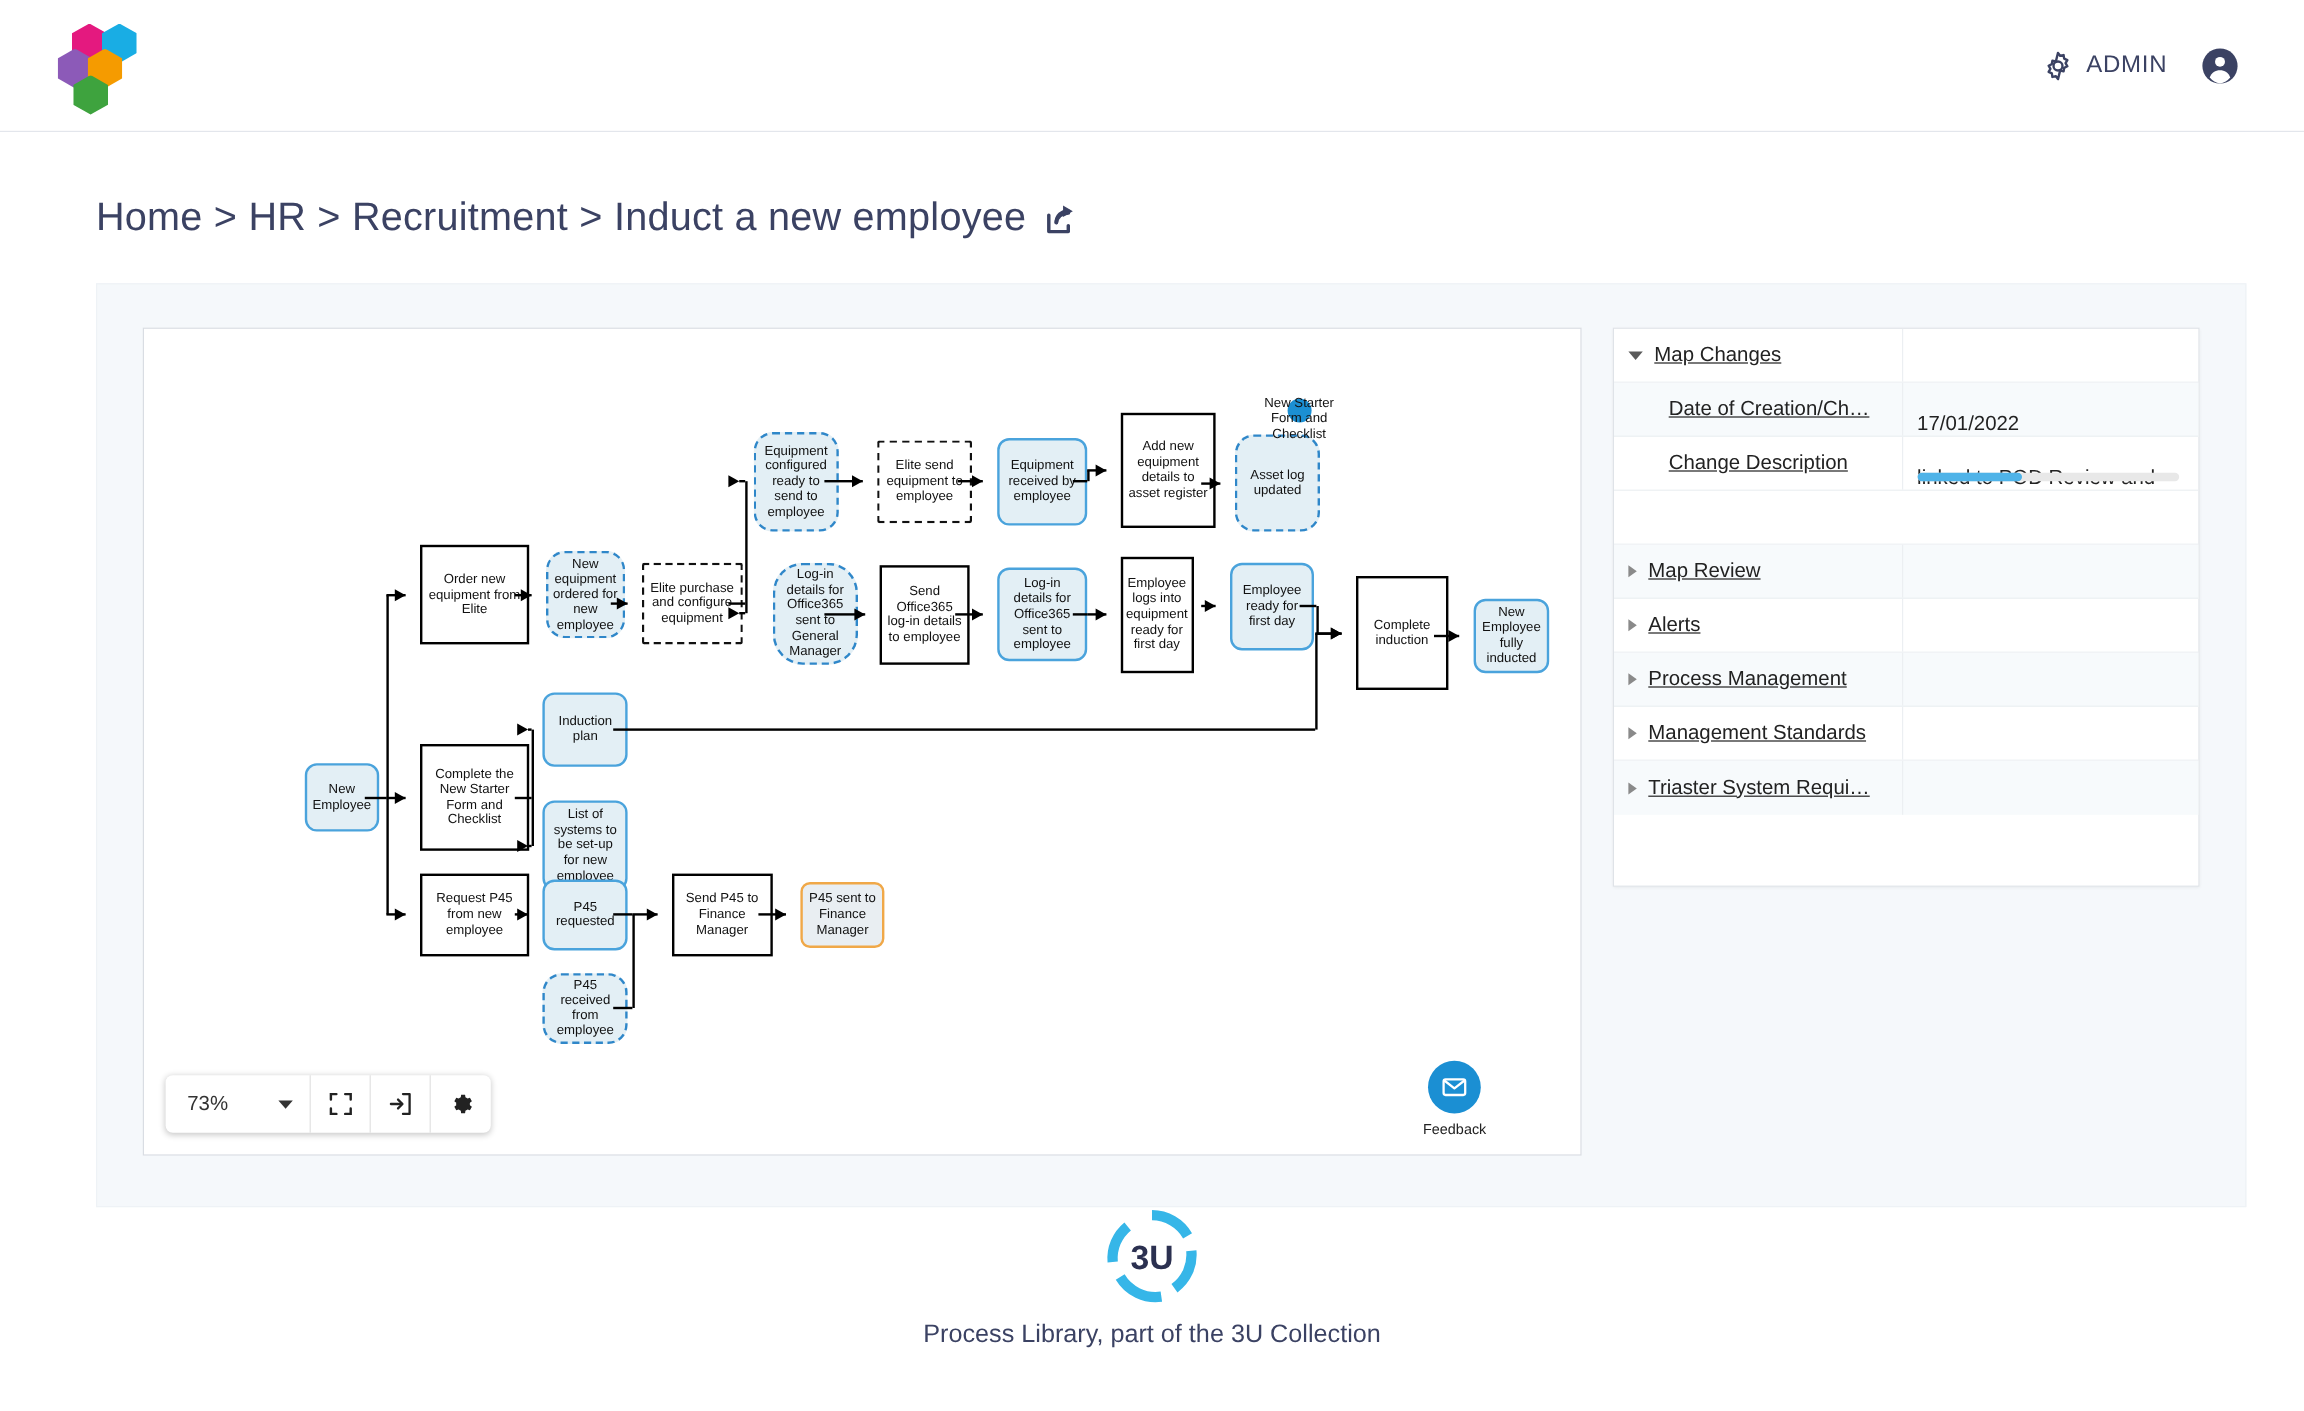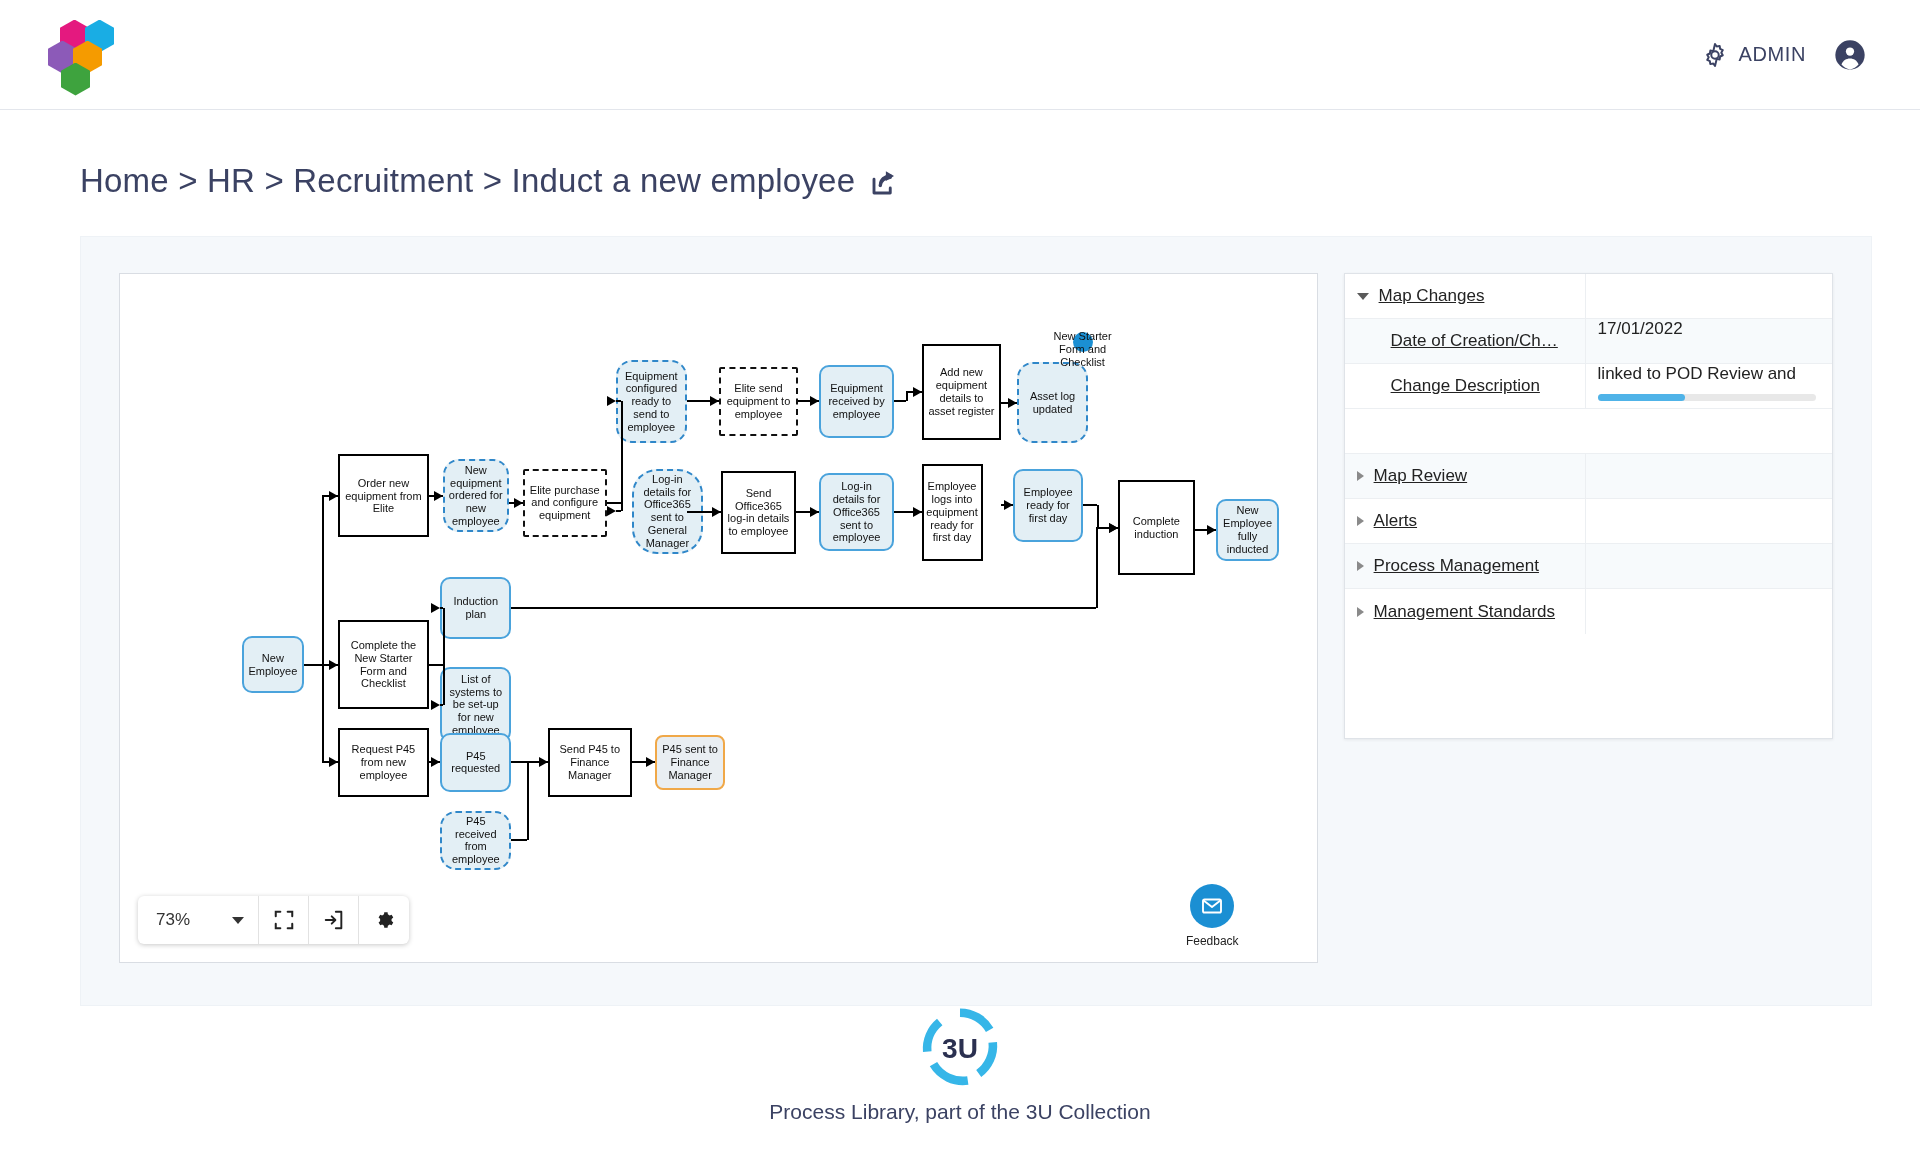--- a/index.html
+++ b/index.html
@@ -70,20 +70,21 @@
     overflow: hidden;
   }
 
   
   .node {
     position: absolute;
     display: flex; align-items: center; justify-content: center;
     text-align: center;
     font-size: 11px; line-height: 1.16; color: #111;
     padding: 2px 3px;
+    margin-left: 12px;
   }
   .n-process { background: #ffffff; border: 2px solid #000; border-radius: 0; }
   .n-state   { background: #e3eff5; border: 2px solid #4aa3dc; border-radius: 10px; }
   .n-state-dash { background: #e3eff5; border: 2px dashed #2f87c9; border-radius: 16px; }
   .n-proc-dash { background: #ffffff; border: 2px dashed #111; border-radius: 2px; }
   .n-state-orange { background: #e9eef2; border: 2px solid #f0a848; border-radius: 8px; }
 
   .edge { position: absolute; background: #000; }
   .edge.h { height: 2px; }
   .edge.v { width: 2px; }
@@ -150,21 +151,21 @@
   .st-row:last-child { border-bottom: none; }
   .st-row.alt { background: #f7fafc; }
   .st-left {
     width: 241px; border-right: 1px solid #eceff2;
     display: flex; align-items: center; gap: 10px;
     padding-left: 12px;
     font-size: 17px; color: #222; text-decoration: underline;
   }
   .st-left.indent { padding-left: 46px; }
   .st-right {
-    flex: 1; display: flex; flex-direction: column; justify-content: flex-start;
+    flex: 1; display: flex; flex-direction: column; justify-content: flex-end;
     padding-left: 12px; font-size: 17px; color: #222; position: relative;
     overflow: hidden;
   }
   .tri-down { width: 0; height: 0;
     border-left: 6px solid transparent; border-right: 6px solid transparent;
     border-top: 7px solid #5a5a5a; }
   .tri-right { width: 0; height: 0;
     border-top: 5px solid transparent; border-bottom: 5px solid transparent;
     border-left: 7px solid #8a8a8a; }
   .progress-track {
@@ -479,20 +480,29 @@
       </div>
       <div class="st-row">
         <div class="st-left">
           <span class="tri-right"></span>
           <span>Management Standards</span>
         </div>
         <div class="st-right">
           <span class="desc-text"></span>
         </div>
       </div>
+      <div class="st-row alt">
+        <div class="st-left">
+          <span class="tri-right"></span>
+          <span>Triaster System Requi…</span>
+        </div>
+        <div class="st-right">
+          <span class="desc-text"></span>
+        </div>
+      </div>
     </div>
 </div>
 
 <div class="footer">
   <div class="footer-logo">
     <svg width="78" height="78" viewBox="0 0 100 100">
       <g fill="none" stroke="#36b6e8" stroke-width="11">
         <path d="M50 6 A44 44 0 0 1 88 28"></path>
         <path d="M92 44 A44 44 0 0 1 74 84"></path>
         <path d="M60 93 A44 44 0 0 1 16 72"></path>

